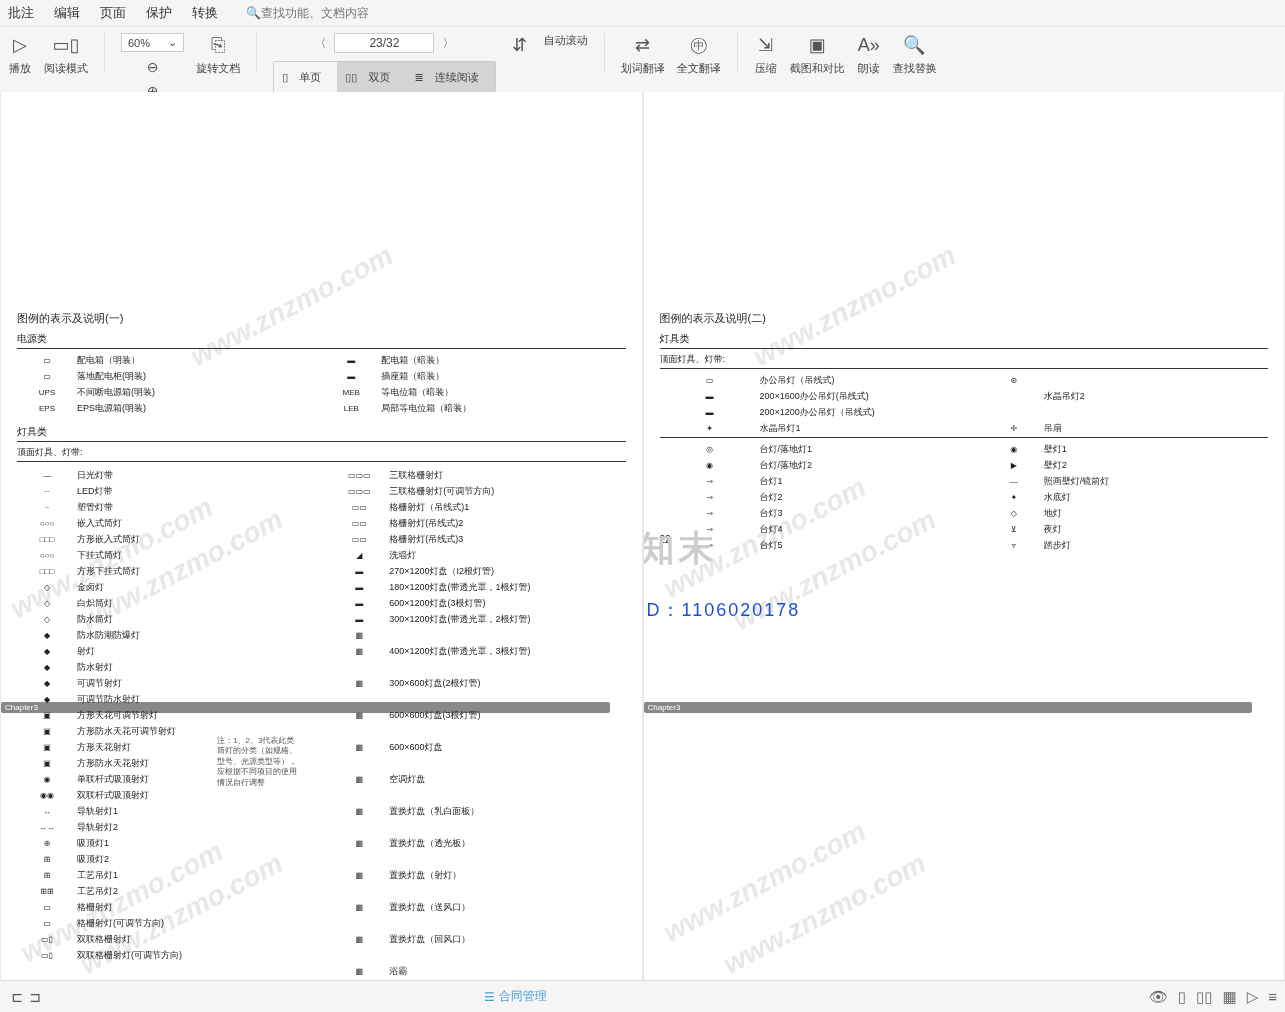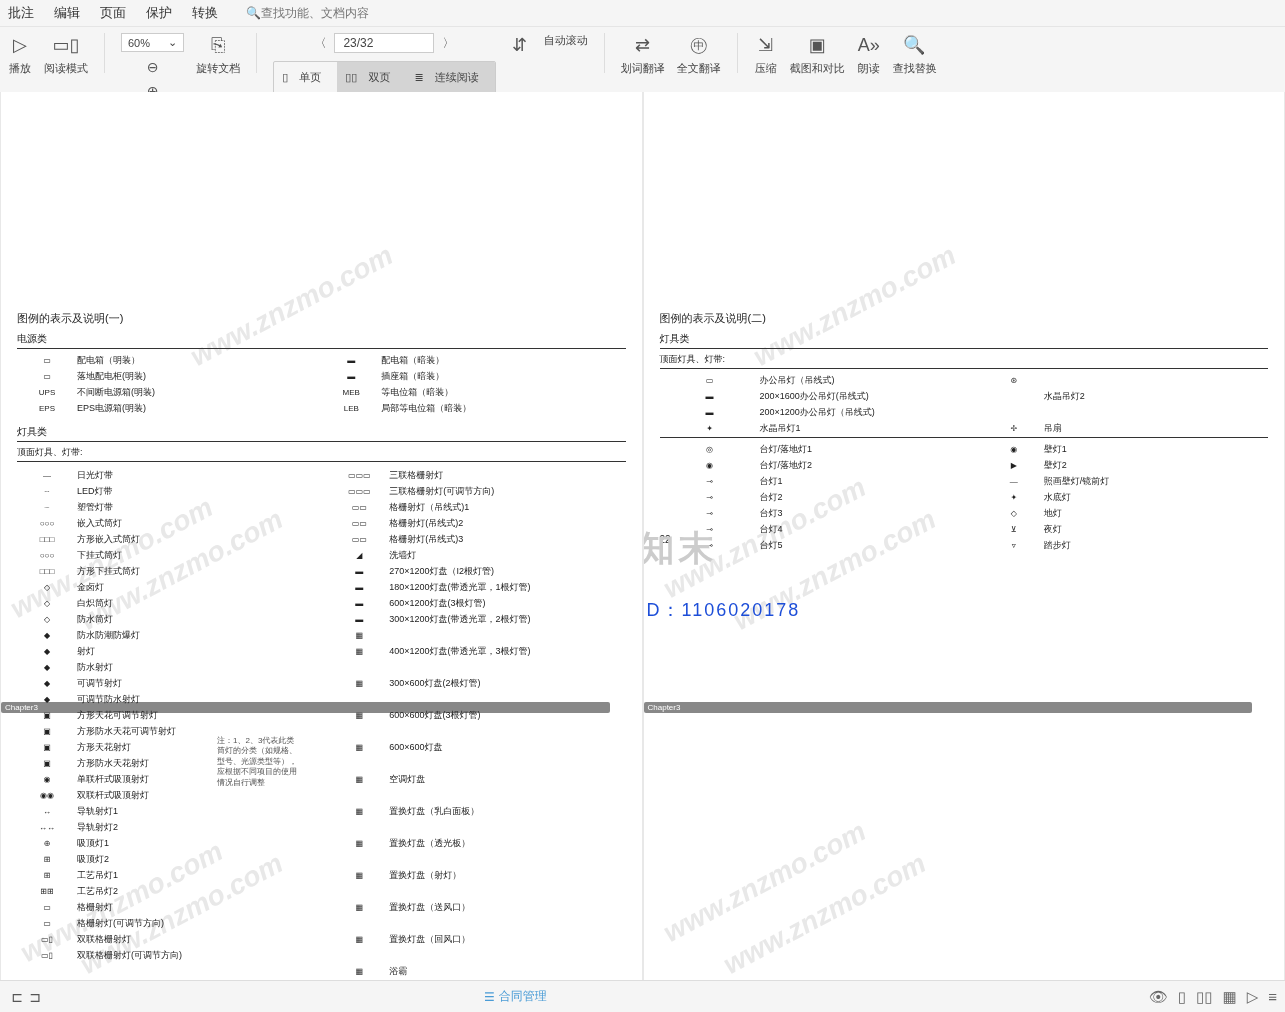--- a/index.html
+++ b/index.html
@@ -9,21 +9,21 @@
 .menubar span{color:#333;cursor:pointer}
 .search-box{display:flex;align-items:center;margin-left:8px;color:#4a9cd6;font-size:12px}
 .search-box input{border:none;background:transparent;outline:none;font-size:12px;color:#999;width:160px}
 .ribbon{display:flex;align-items:flex-start;padding:6px 8px;gap:12px}
 .tgrp{display:flex;flex-direction:column;align-items:center;gap:4px;font-size:11px;color:#444}
 .tgrp-h{display:flex;flex-direction:column;align-items:center;gap:6px}
 .ticon{width:24px;height:24px;display:flex;align-items:center;justify-content:center;font-size:18px;color:#555}
 .ticon-sm{width:18px;height:18px;font-size:14px}
 .zoom-sel{border:1px solid #ccc;padding:2px 6px;font-size:11px;background:#fff;display:flex;align-items:center;gap:18px}
 .pager{display:flex;align-items:center;gap:8px;font-size:12px}
-.pager .pnum{border:1px solid #ccc;padding:2px 8px;background:#fff;min-width:100px;}
+.pager .pnum{border:1px solid #ccc;padding:2px 8px;background:#fff;min-width:100px;text-align:center}
 .view-toggle{display:flex;border:1px solid #ccc;border-radius:2px;overflow:hidden}
 .view-toggle span{padding:4px 8px;font-size:11px;display:flex;align-items:center;gap:3px}
 .view-toggle .active{background:#d4d4d4}
 .sep{width:1px;height:40px;background:#ddd;margin:0 4px}
 
 .content{position:absolute;top:92px;left:0;right:0;bottom:32px;display:flex;background:#e8e8e8;overflow:hidden}
 .page{background:#fff;flex:1;margin:0 1px;padding:48px 16px 16px 16px;font-size:9px;color:#222;position:relative;overflow:hidden}
 .page h3{font-size:11px;font-weight:normal;margin-bottom:6px}
 .sect{font-size:10px;margin:6px 0 2px 0}
 .hr{border-top:1px solid #333;margin:2px 0 4px 0}

